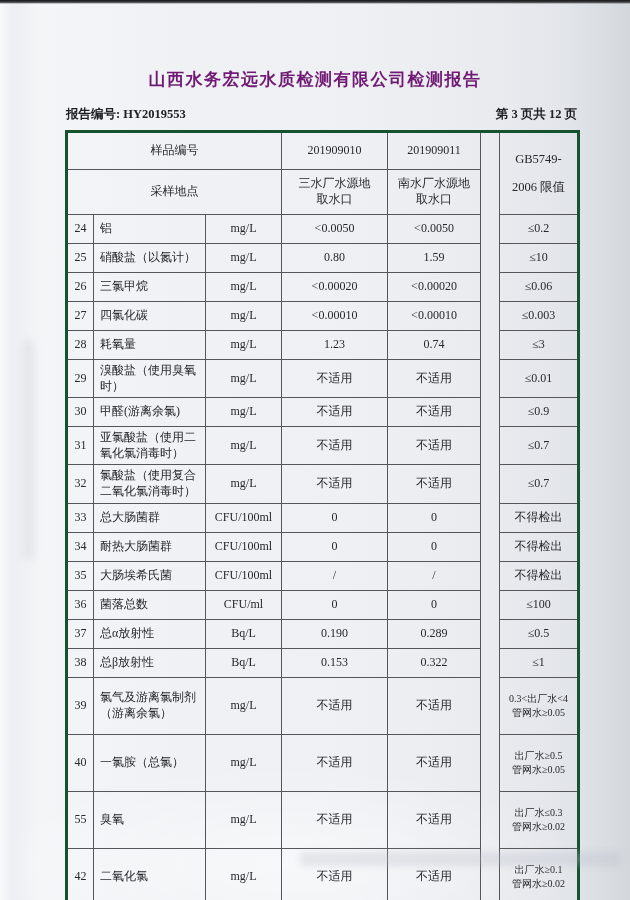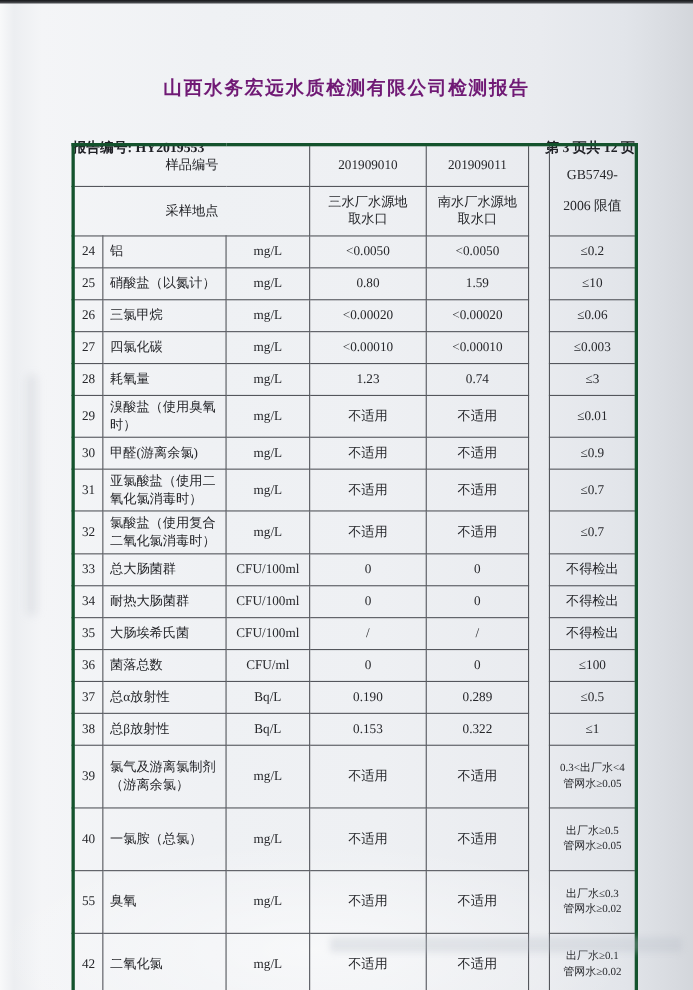--- a/index.html
+++ b/index.html
@@ -34,21 +34,21 @@
   .title {
     position: absolute; top: 68px; left: 0; width: 630px;
     text-align: center;
     font-family: "Liberation Sans", "DejaVu Sans", sans-serif;
     font-size: 17px; font-weight: bold; letter-spacing: 1.5px;
     color: #701a75;
   }
   .meta {
     position: absolute; top: 106px; left: 66px; width: 511px;
     display: flex; justify-content: space-between;
-    font-size: 12.5px; font-weight: bold; color: #202126; margin-top: 20px;
+    font-size: 12.5px; font-weight: bold; color: #202126;
   }
 
   .table-wrap { position: absolute; left: 65px; top: 130px; }
   table {
     width: 512px;
     border-collapse: collapse; table-layout: fixed;
     border: 3px solid #14532d;
   }
   td {
     border: 1px solid #54565c;

